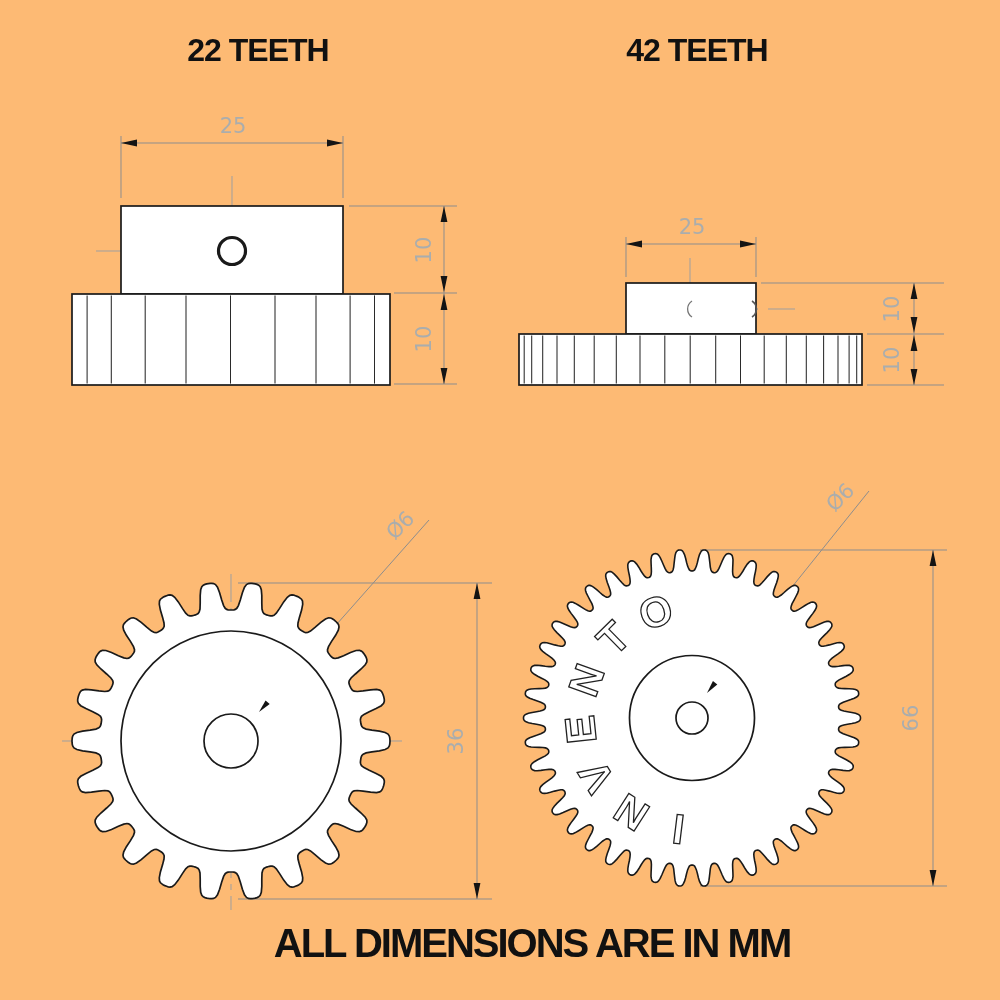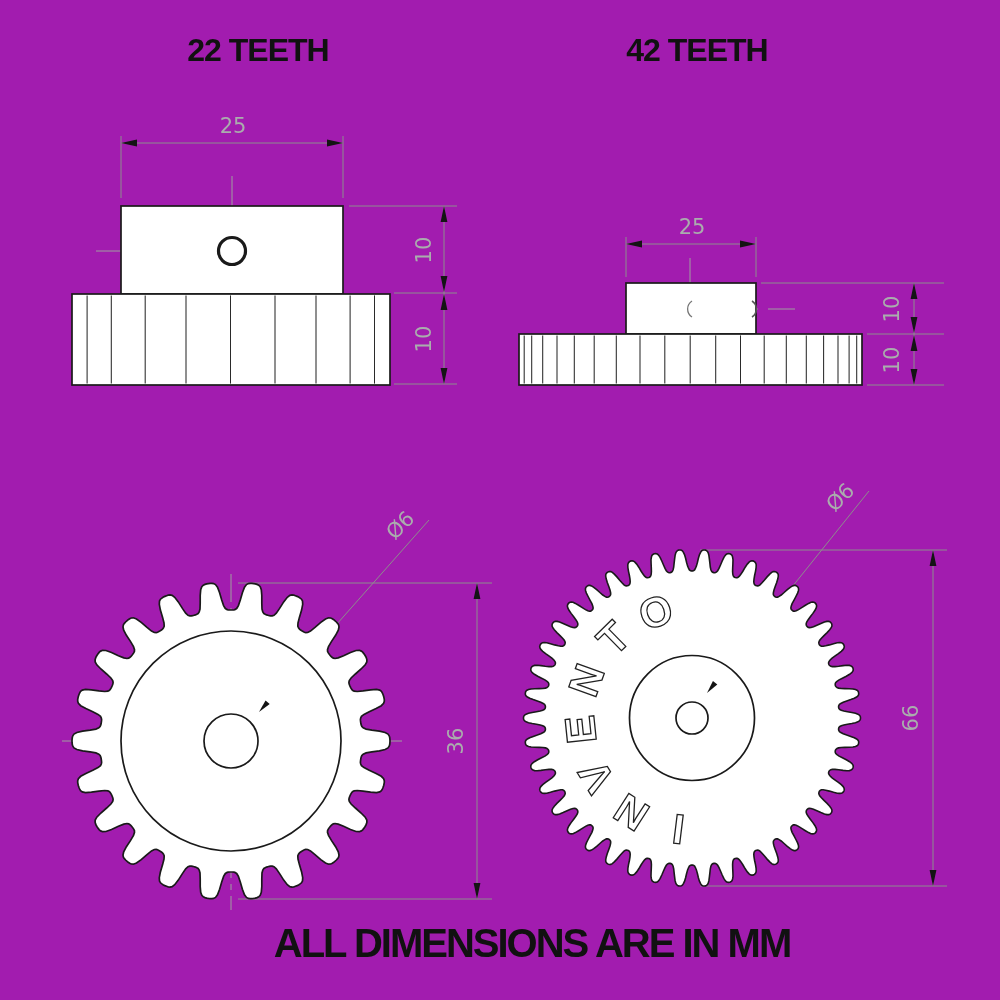--- a/index.html
+++ b/index.html
@@ -1,16 +1,16 @@
 <!DOCTYPE html>
 <html><head>
 <meta charset="utf-8">
 <style>
   html,body{margin:0;padding:0;background:#ffffff;}
-  .stage{width:1000px;height:1000px;position:relative;background:#a21caf;font-family:"Liberation Sans",sans-serif;}
+  .stage{width:1000px;height:1000px;position:relative;background:#fdba74;font-family:"Liberation Sans",sans-serif;}
   svg{display:block;}
   text{user-select:none;}
   .title{font-size:32px;font-weight:bold;fill:#111;letter-spacing:-1px;}
   .footer{font-size:40px;font-weight:bold;fill:#111;letter-spacing:-2px;}
   .dimtxt{font-size:21px;fill:#aaadad;font-family:"DejaVu Sans",sans-serif;}
   .part{fill:#ffffff;stroke:#1a1a1a;stroke-width:1.7;}
   .thick{stroke-width:3.2;}
   .dimline{stroke:#8d8d8d;stroke-width:1;fill:none;}
   .cline{stroke:#9f9f9f;stroke-width:1;fill:none;}
   .emboss{font-size:42px;font-weight:700;fill:#ffffff;stroke:#222;stroke-width:1.3;font-family:"Liberation Sans",sans-serif;}

